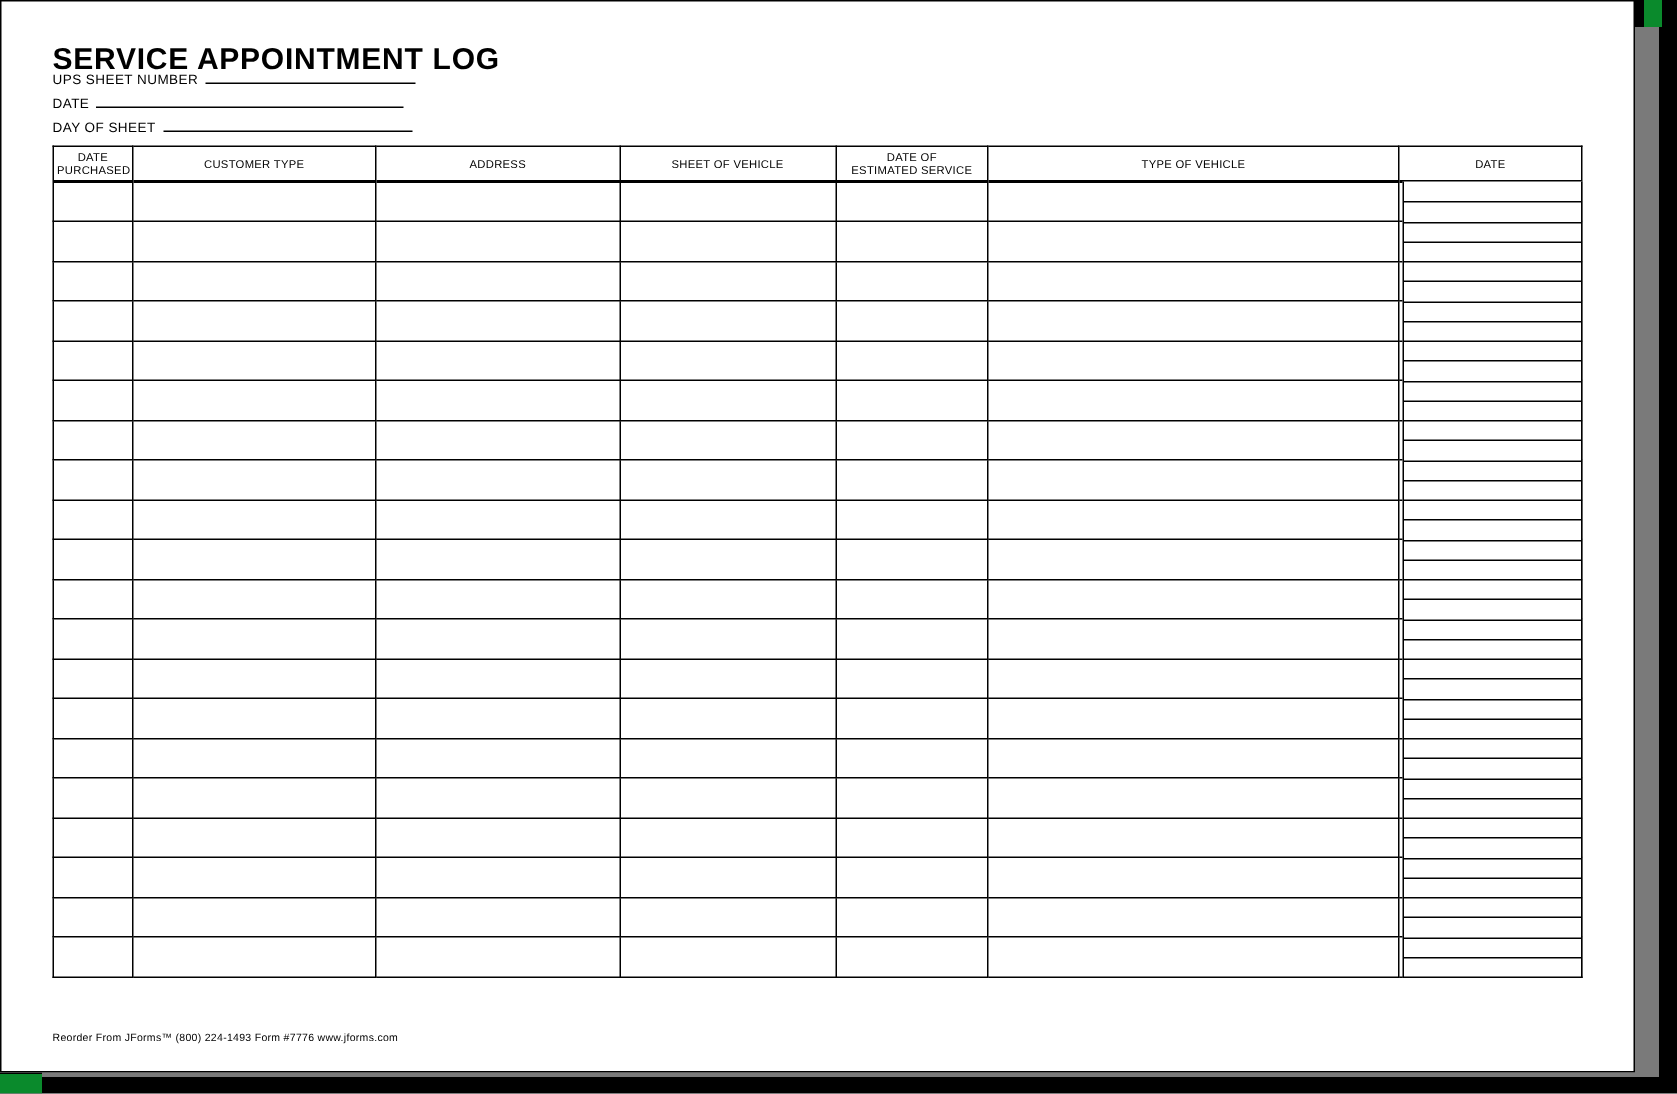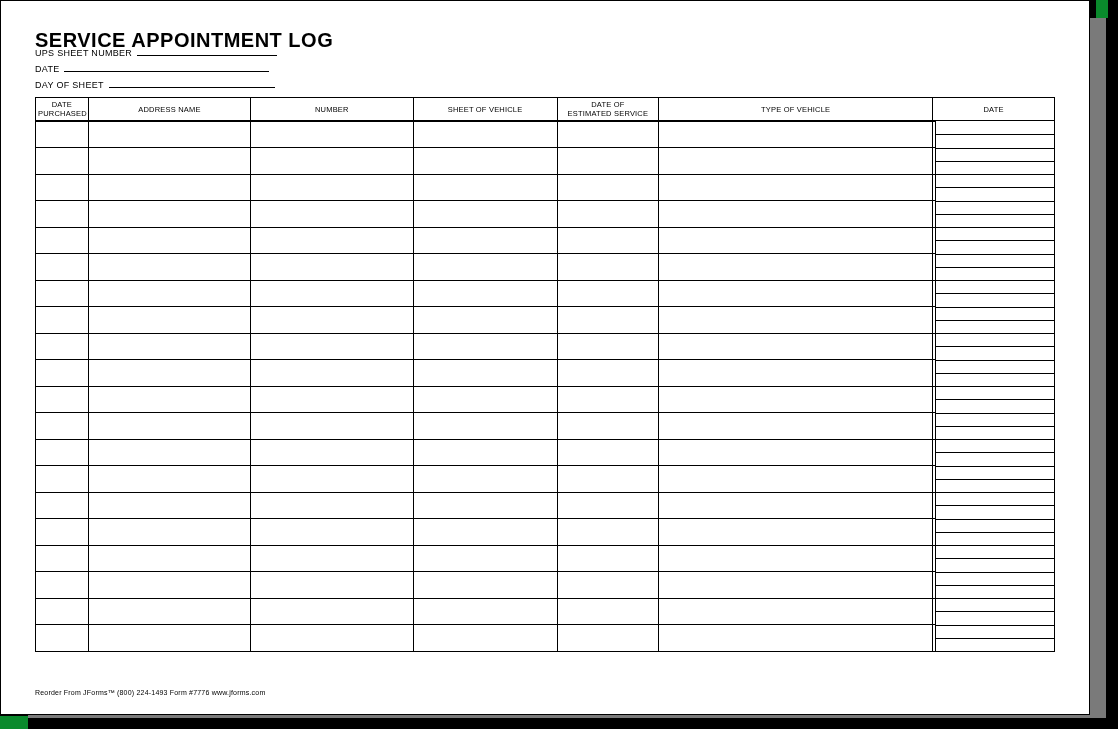--- a/index.html
+++ b/index.html
@@ -173,22 +173,22 @@
           <col class="col-cust">
           <col class="col-addr">
         <col class="col-veh">
           <col class="col-est">
           <col class="col-svc">
           <col class="col-phone">
       </colgroup>
       <thead>
         <tr>
           <th>DATE<br>PURCHASED</th>
-          <th>ADDRESS NAME</th>
-          <th>NUMBER</th>
+          <th>CUSTOMER TYPE</th>
+          <th>ADDRESS</th>
           <th>SHEET OF VEHICLE</th>
           <th>DATE OF<br>ESTIMATED SERVICE</th>
           <th>TYPE OF VEHICLE</th>
           <th>DATE</th>
         </tr>
       </thead>
       <tbody id="main-body">
           <tr>
             <td></td>
             <td></td>

